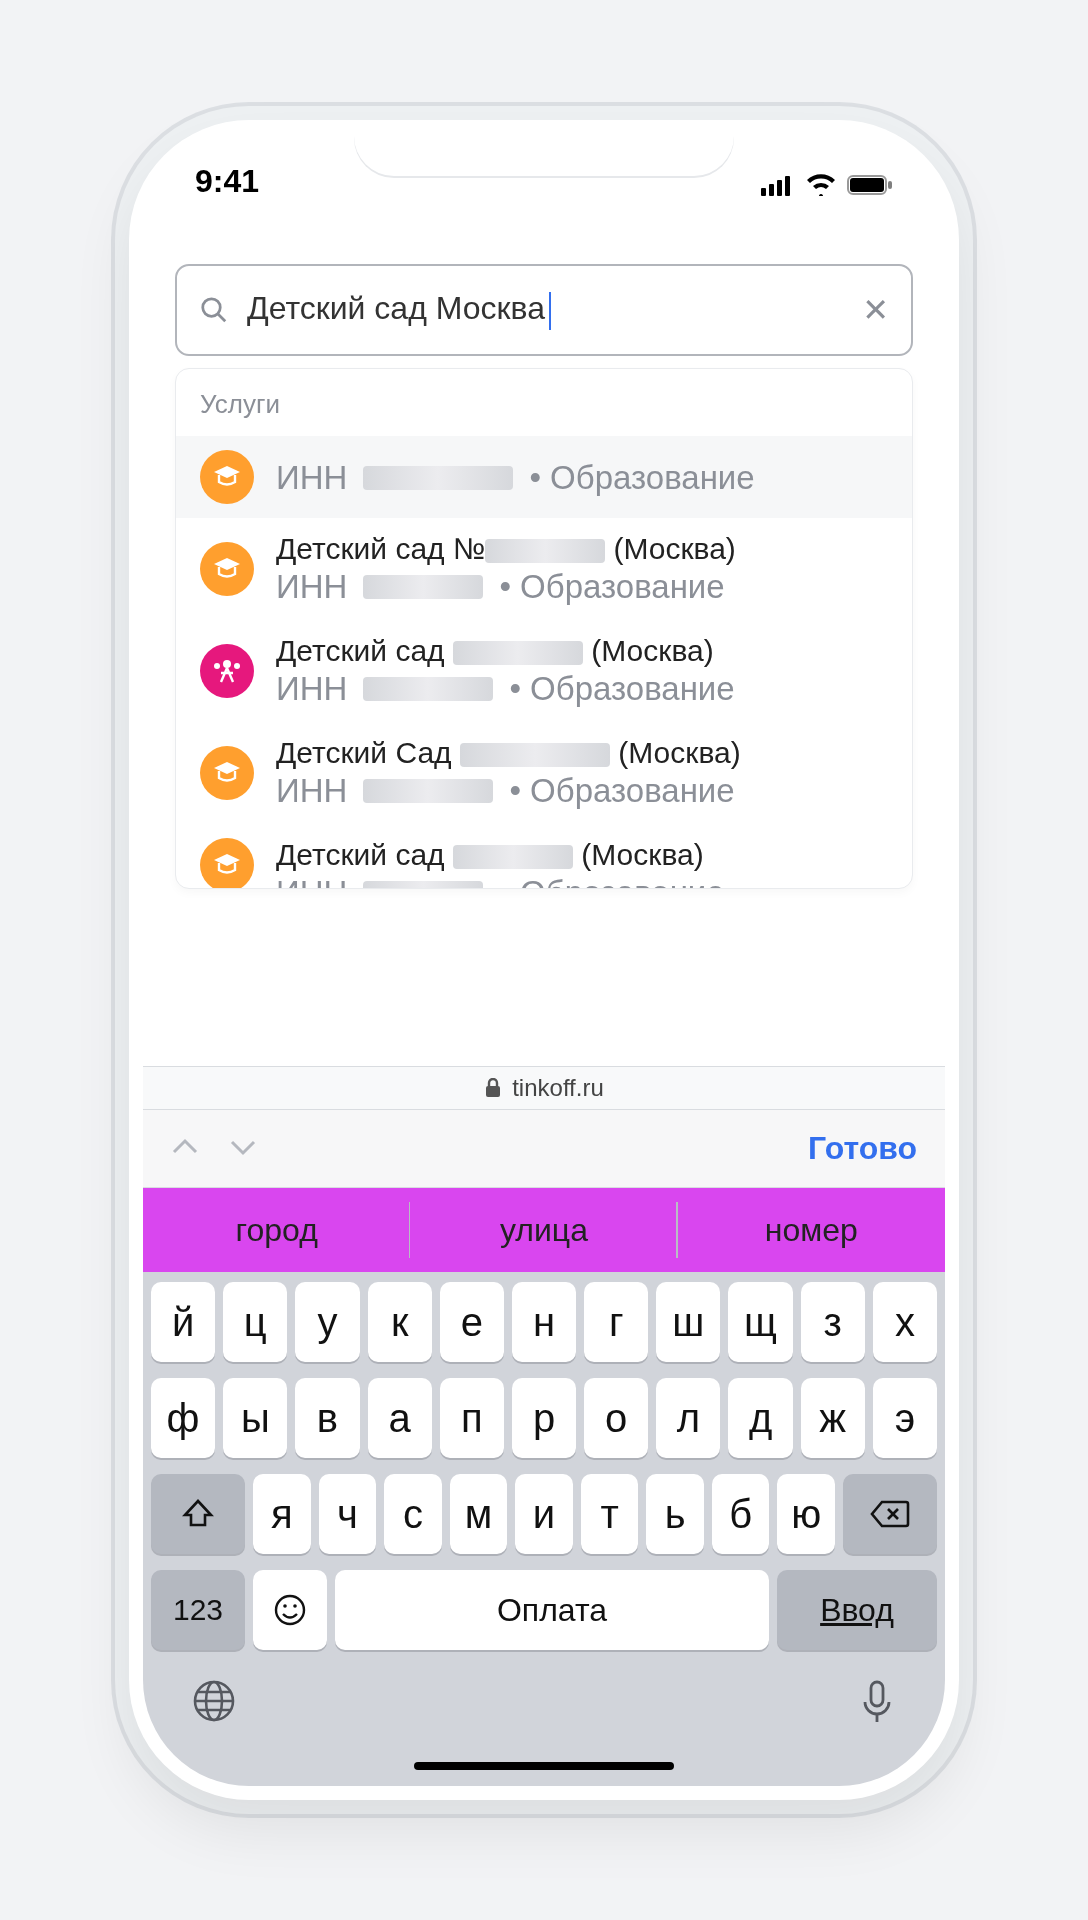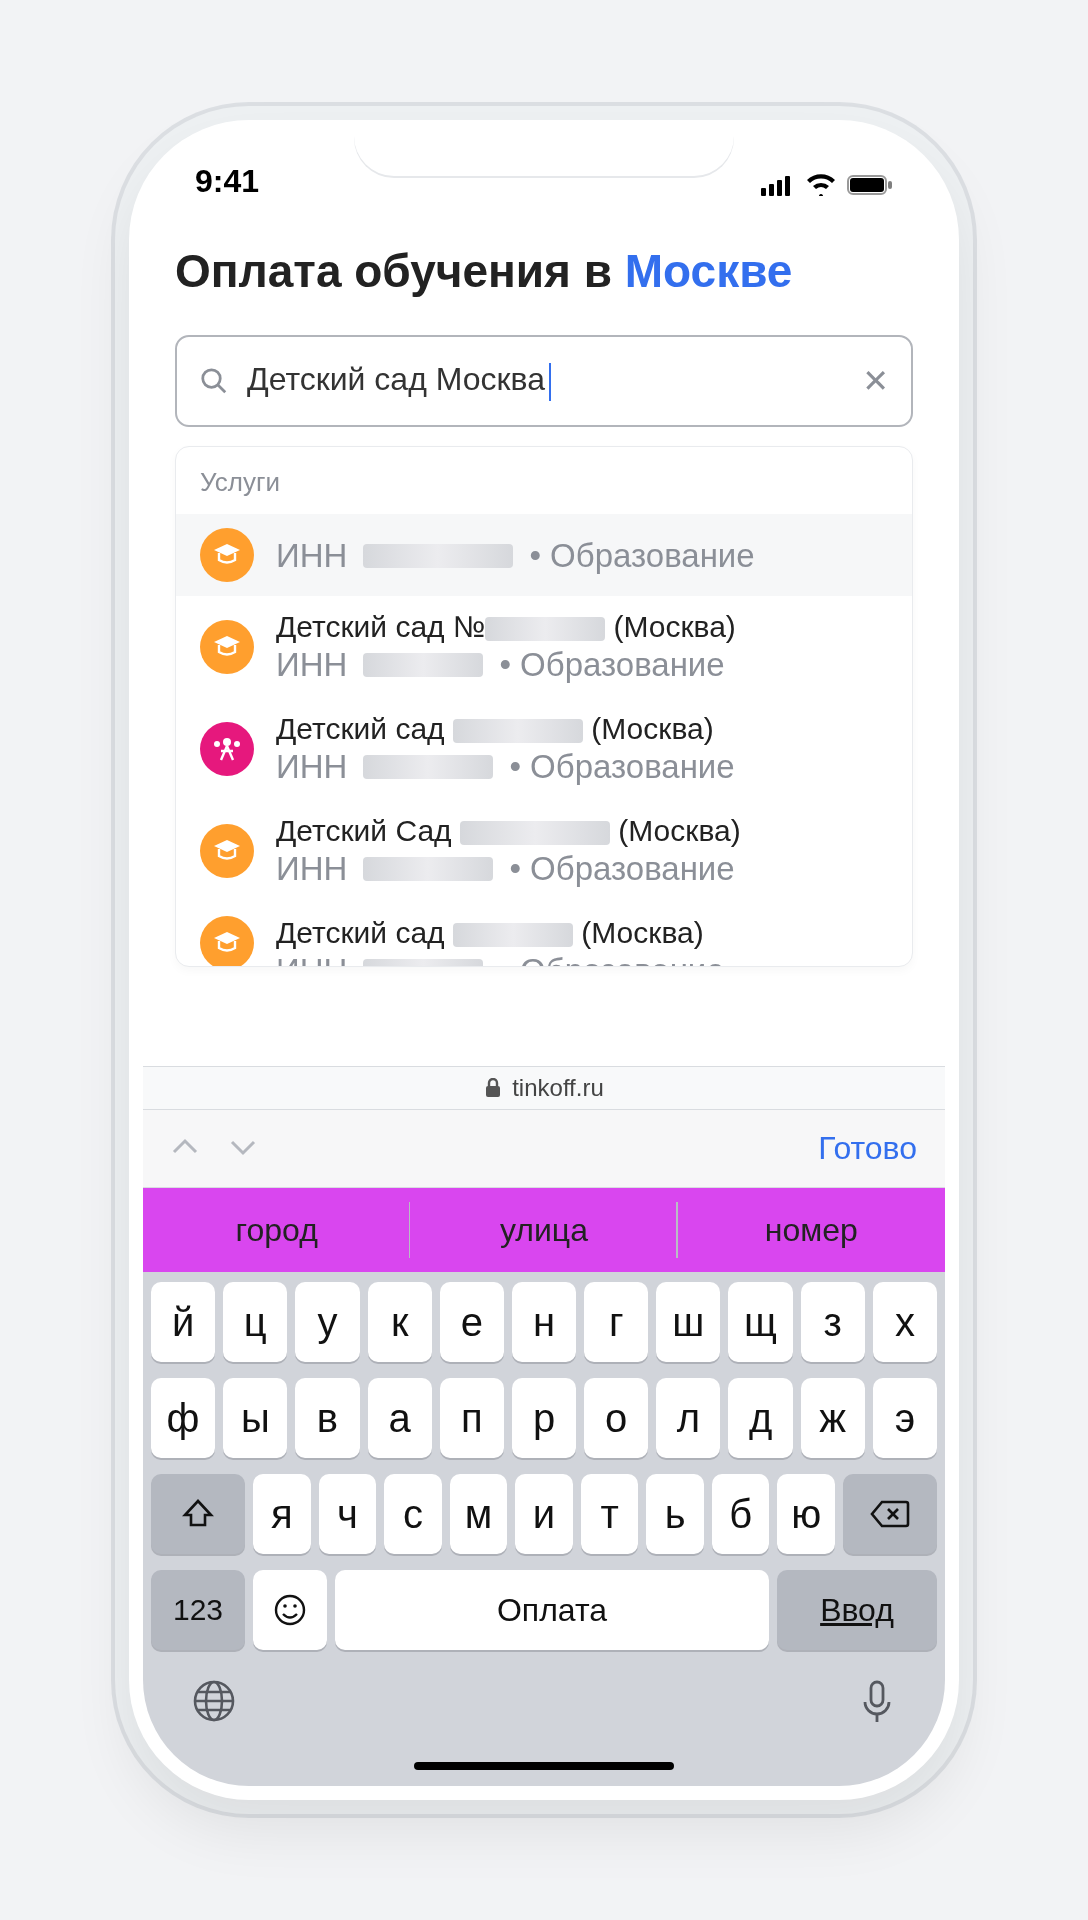--- a/index.html
+++ b/index.html
@@ -19,41 +19,41 @@
   .page-title .city { color:#336FEE;}
 
   .search-wrap { margin-top:36px; border:2px solid #b2b5bb; border-radius:14px; height:92px; display:flex; align-items:center; padding:0 22px; gap:18px;}
   .search-wrap svg.mag { flex:none;}
   .search-input { flex:1; font-size:32px; border:none; outline:none; color:#333; background:transparent;}
   .search-input::after{content:"";}
   .caret { display:inline-block; width:2px; height:38px; background:#336FEE; margin-left:4px; vertical-align:middle; animation: blink 1s steps(1) infinite;}
   @keyframes blink { 50% { opacity:0;}}
   .clear-btn { font-size:32px; color:#8b8f97; cursor:pointer;}
 
-  .dropdown { margin-top:19px; border:1.5px solid #e9ebee; border-radius:14px; background:#fff; overflow:hidden; box-shadow:0 4px 10px rgba(0,0,0,.03);}
+  .dropdown { margin-top:12px; border:1.5px solid #e9ebee; border-radius:14px; background:#fff; overflow:hidden; box-shadow:0 4px 10px rgba(0,0,0,.03);}
   .dd-header { padding:20px 24px 16px; color:#8b8f97; font-size:26px;}
   .dd-item { display:flex; align-items:center; gap:22px; padding:14px 24px; }
   .dd-item.selected { background:#f6f7f8;}
   .dd-icon { width:54px; height:54px; border-radius:50%; display:flex; align-items:center; justify-content:center; flex:none;}
   .dd-icon.orange { background:#FF9F2E;}
   .dd-icon.magenta { background:#E6187D;}
   .dd-text { flex:1; min-width:0;}
   .dd-title { font-size:30px; color:#222;}
   .dd-sub { font-size:33px; color:#8b8f97; display:flex; align-items:center; gap:16px; margin-top:2px;}
   .blur-box { display:inline-block; height:24px; background:linear-gradient(90deg,#d6d8dc,#ececef,#d6d8dc); border-radius:4px;}
   .bw-sm { width:120px;} .bw-md{width:130px;} .bw-lg{width:150px;}
   .dd-last { height:64px; overflow:hidden; align-items:flex-start; padding-top:14px;}
 
   
   .url-bar { border-top:1.5px solid #d9dce0; border-bottom:1.5px solid #d9dce0; height:44px; display:flex; align-items:center; justify-content:center; gap:10px; font-size:24px; color:#444; background:#f8f9fa;}
   
   
   .kb-toolbar { background:#f7f7f8; border-bottom:1px solid #d9dce0; height:78px; display:flex; align-items:center; justify-content:space-between; padding:0 28px;}
   .kb-toolbar .navs { display:flex; gap:30px; color:#b5b8bf;}
-  .kb-done { color:#336FEE; font-size:32px; font-weight:400;}
+  .kb-done { color:#336FEE; font-size:32px; font-weight:700;}
 
   
   .kb-sugg { background:#d946ef; height:84px; display:flex; align-items:stretch;}
   .sugg { flex:1; display:flex; align-items:center; justify-content:center; font-size:32px; color:#222; position:relative;}
   .sugg:not(:last-child)::after{content:""; position:absolute; right:0; top:14px; bottom:14px; width:1.5px; background:#b9bdc4;}
 
   
   .keyboard { background:#d1d4da; padding: 10px 8px 0; flex:none;}
   .krow { display:flex; gap:8px; margin-bottom:16px; justify-content:center;}
   .key { background:#fff; border-radius:10px; height:80px; display:flex; align-items:center; justify-content:center; font-size:40px; color:#111; box-shadow: 0 2px 0 #aeb1b8; flex:1;}
@@ -100,23 +100,20 @@
           <svg width="46" height="22" viewBox="0 0 46 22">
               <rect x="1" y="2" width="38" height="18" rx="5" fill="none" stroke="#000" stroke-width="2" opacity="0.4"></rect>
               <rect x="3" y="4" width="34" height="14" rx="3" fill="#000"></rect>
               <rect x="41" y="7" width="4" height="8" rx="2" fill="#000" opacity="0.5"></rect>
             </svg>
         </span>
       </div>
     </div>
 
     <div class="content">
-      <h1 class="page-title">
-        <span>Оплата обучения в </span><span class="city">Москве</span>
-      </h1>
 
       <div class="search-wrap">
         <svg class="mag" width="30" height="30" viewBox="0 0 24 24" fill="none" stroke="#8b8f97" stroke-width="2.2">
             <circle cx="10" cy="10" r="7"></circle>
             <line x1="21" y1="21" x2="15" y2="15"></line>
           </svg>
         <div class="search-input">
           <span>Детский сад Москва</span><span class="caret"></span>
         </div>
         <span class="clear-btn">✕</span>

